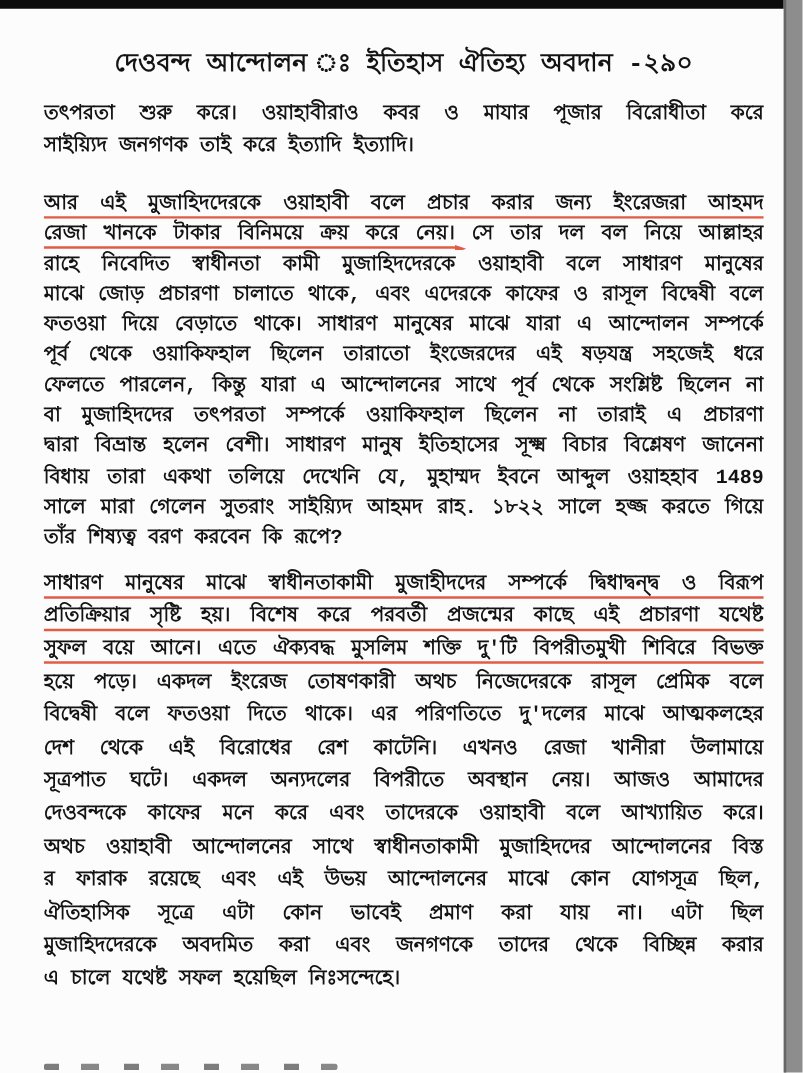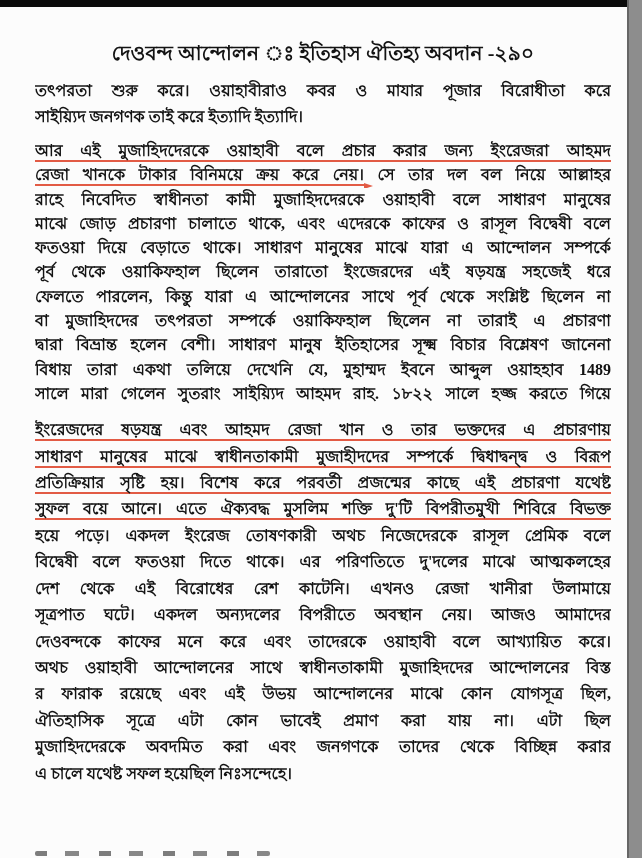--- a/index.html
+++ b/index.html
@@ -21,33 +21,34 @@
   .edge-strip {
     position: absolute; top: 0; right: 0;
     width: 15px; height: 100%;
     background: #8d8d8d;
     border-left: 2px solid #666;
   }
   .sheet {
     position: absolute; top: 7px; left: 0;
     width: 627px; height: 851px;
     padding: 0 16px 0 35px;
+    font-family: Liberation Mono, monospace;
   }
   .page-title {
     margin-top: 33px;
     text-align: center;
     font-size: 20px;
     font-weight: 700;
     line-height: 26px;
     letter-spacing: 0.2px;
   }
   .text-body { margin-top: 12px; }
   .para { font-size: 16px; font-weight: 700; }
   .para.p1 { line-height: 26px; }
-  .para.p2 { line-height: 24.3px; margin-top: 9px; }
+  .para.p2 { line-height: 24.3px; margin-top: 21px; }
   .para.p3 { line-height: 26.4px; margin-top: 11px; }
   .line {
     text-align: justify;
     text-align-last: justify;
     overflow: hidden;
     white-space: nowrap;
   }
   .line.last { text-align-last: left; white-space: normal; }
   .seg-u {
     position: relative;
@@ -91,23 +92,23 @@
         <div class="line"><span class="seg-u">রেজা খানকে টাকার বিনিময়ে ক্রয় করে নেয়।</span><span> সে তার দল বল নিয়ে আল্লাহর</span></div>
         <div class="line"><span>রাহে নিবেদিত স্বাধীনতা কামী মুজাহিদদেরকে ওয়াহাবী বলে সাধারণ মানুষের</span></div>
         <div class="line"><span>মাঝে জোড় প্রচারণা চালাতে থাকে, এবং এদেরকে কাফের ও রাসূল বিদ্বেষী বলে</span></div>
         <div class="line"><span>ফতওয়া দিয়ে বেড়াতে থাকে। সাধারণ মানুষের মাঝে যারা এ আন্দোলন সম্পর্কে</span></div>
         <div class="line"><span>পূর্ব থেকে ওয়াকিফহাল ছিলেন তারাতো ইংজেরদের এই ষড়যন্ত্র সহজেই ধরে</span></div>
         <div class="line"><span>ফেলতে পারলেন, কিন্তু যারা এ আন্দোলনের সাথে পূর্ব থেকে সংশ্লিষ্ট ছিলেন না</span></div>
         <div class="line"><span>বা মুজাহিদদের তৎপরতা সম্পর্কে ওয়াকিফহাল ছিলেন না তারাই এ প্রচারণা</span></div>
         <div class="line"><span>দ্বারা বিভ্রান্ত হলেন বেশী। সাধারণ মানুষ ইতিহাসের সূক্ষ্ম বিচার বিশ্লেষণ জানেনা</span></div>
         <div class="line"><span>বিধায় তারা একথা তলিয়ে দেখেনি যে, মুহাম্মদ ইবনে আব্দুল ওয়াহহাব 1489</span></div>
         <div class="line"><span>সালে মারা গেলেন সুতরাং সাইয়্যিদ আহমদ রাহ. ১৮২২ সালে হজ্জ করতে গিয়ে</span></div>
+        <div class="line last"><span>তাঁর শিষ্যত্ব বরণ করবেন কি রূপে?</span></div>
       </div>
       <div class="para p3">
-        <div class="line"><span class="seg-u">ইংরেজদের ষড়যন্ত্র এবং আহমদ রেজা খান ও তার ভক্তদের এ প্রচারণায়</span></div>
         <div class="line"><span class="seg-u">সাধারণ মানুষের মাঝে স্বাধীনতাকামী মুজাহীদদের সম্পর্কে দ্বিধাদ্বন্দ্ব ও বিরূপ</span></div>
         <div class="line"><span class="seg-u">প্রতিক্রিয়ার সৃষ্টি হয়।  বিশেষ করে পরবর্তী প্রজন্মের কাছে এই প্রচারণা যথেষ্ট</span></div>
         <div class="line"><span class="seg-u">সুফল বয়ে আনে।  এতে ঐক্যবদ্ধ মুসলিম শক্তি দু'টি বিপরীতমুখী শিবিরে বিভক্ত</span></div>
         <div class="line"><span>হয়ে পড়ে। একদল ইংরেজ তোষণকারী অথচ নিজেদেরকে রাসূল প্রেমিক বলে</span></div>
         <div class="line"><span>বিদ্বেষী বলে ফতওয়া দিতে থাকে। এর পরিণতিতে দু'দলের মাঝে আত্মকলহের</span></div>
         <div class="line"><span>দেশ থেকে এই বিরোধের রেশ কাটেনি।  এখনও রেজা খানীরা উলামায়ে</span></div>
         <div class="line"><span>সূত্রপাত ঘটে। একদল অন্যদলের বিপরীতে অবস্থান নেয়। আজও আমাদের</span></div>
         <div class="line"><span>দেওবন্দকে কাফের মনে করে এবং তাদেরকে ওয়াহাবী বলে আখ্যায়িত করে।</span></div>
         <div class="line"><span>অথচ ওয়াহাবী আন্দোলনের  সাথে স্বাধীনতাকামী মুজাহিদদের আন্দোলনের বিস্ত</span></div>
         <div class="line"><span>র ফারাক রয়েছে এবং এই উভয় আন্দোলনের মাঝে কোন যোগসূত্র ছিল,</span></div>

